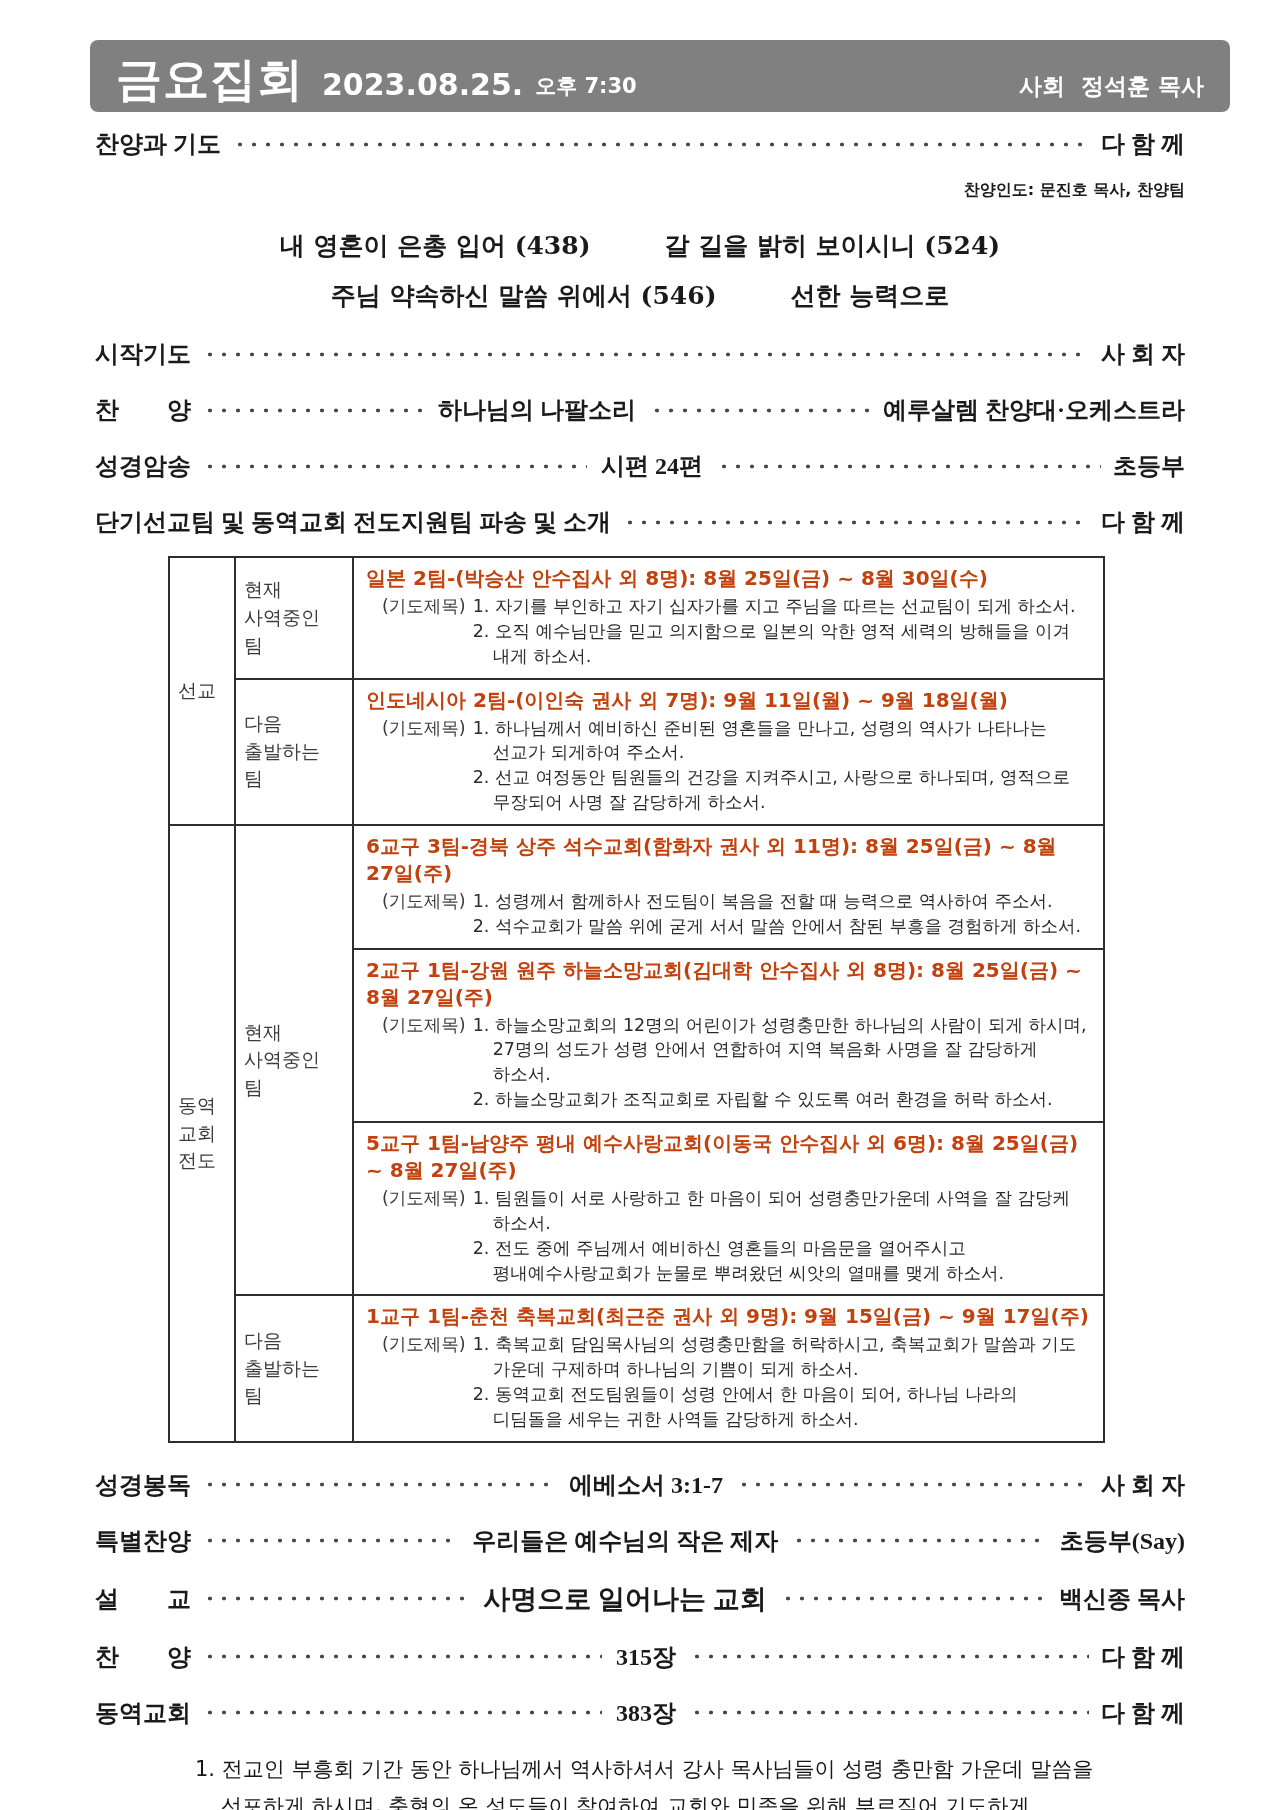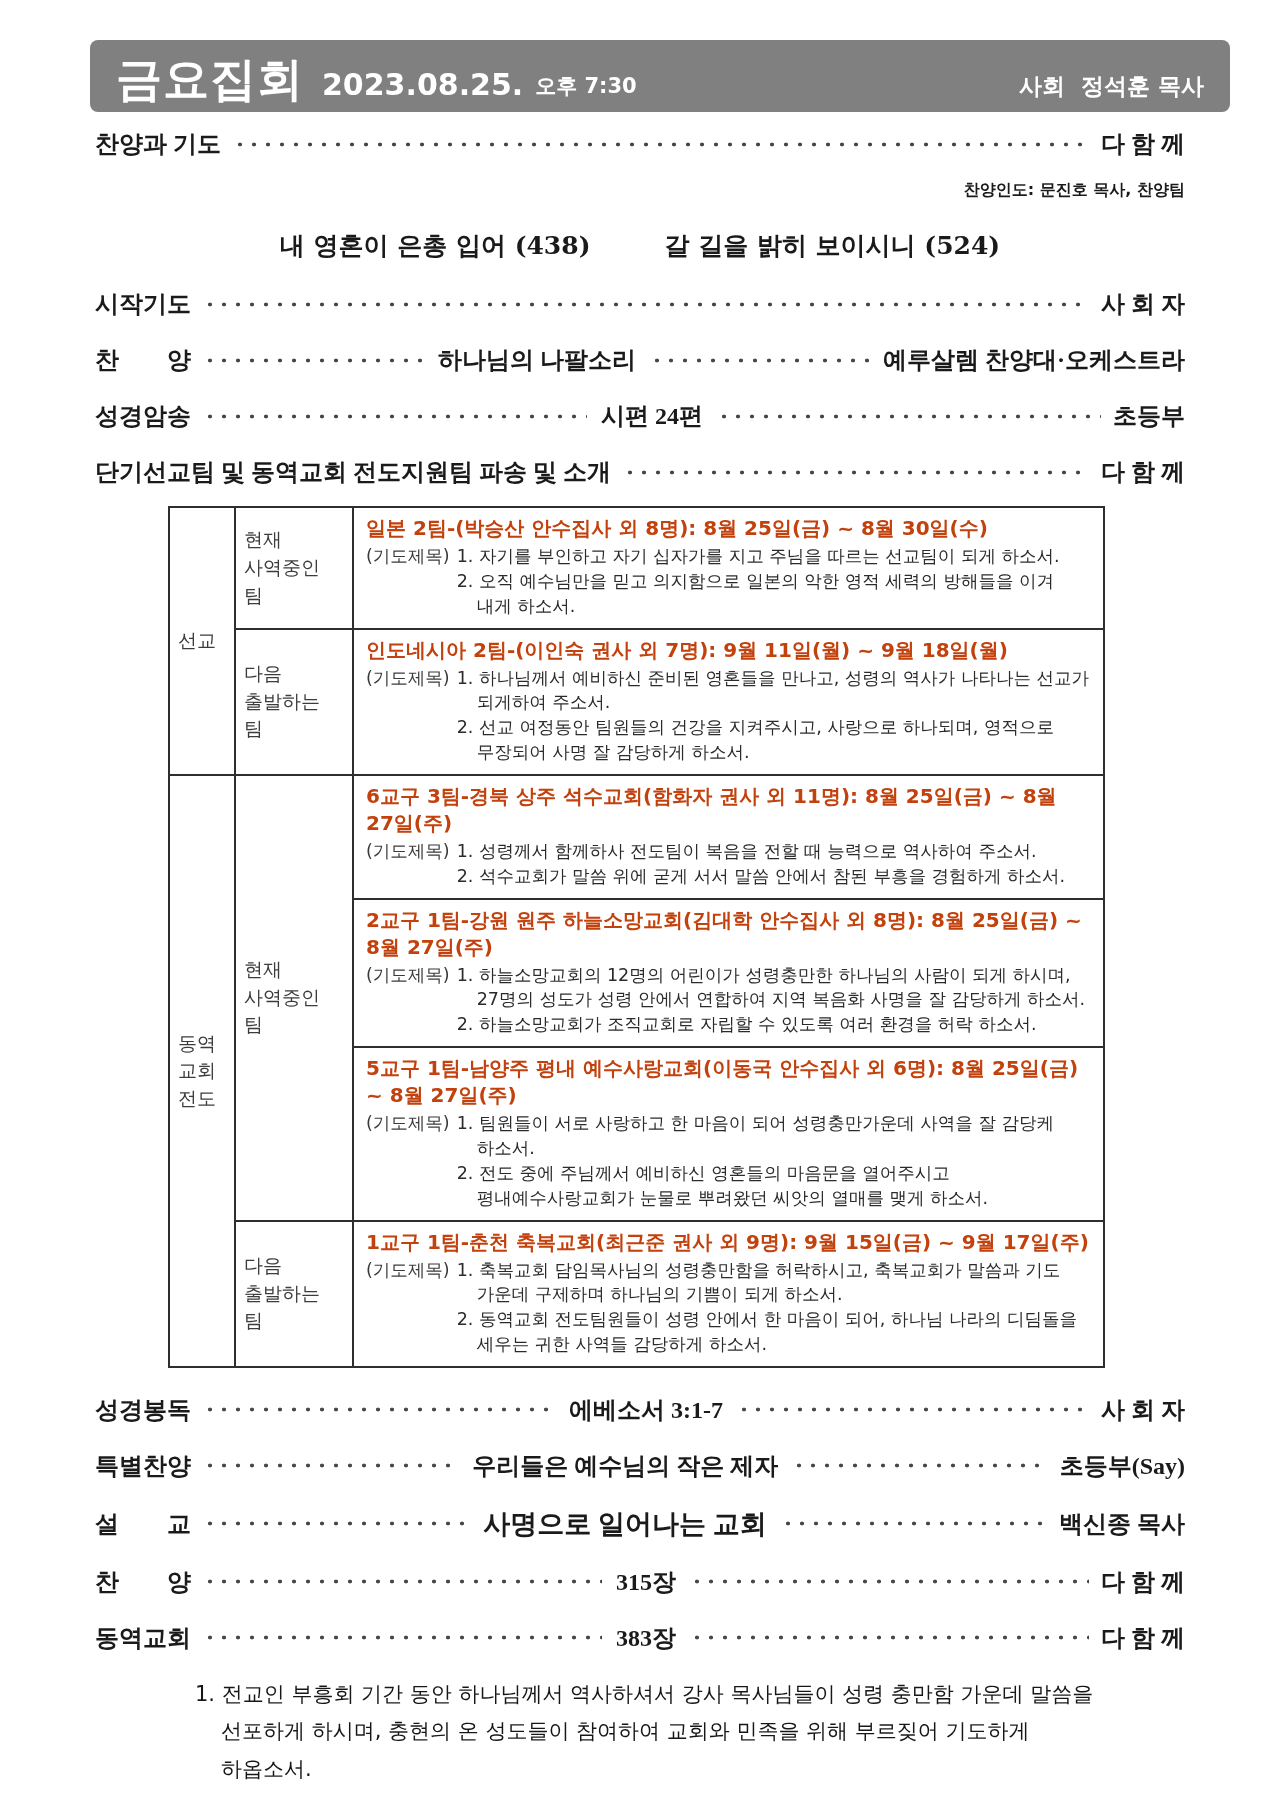--- a/index.html
+++ b/index.html
@@ -79,21 +79,21 @@
   .col-status{width:118px;}
   td.gcell,td.scell{
     text-align:left;
     font-size:19px;color:#3c3c3c;
     word-break:keep-all;
     padding:0 8px;
     line-height:1.45;
   }
   td.cell{padding:7px 12px 9px 12px;vertical-align:top;}
   .ctitle{font-size:20px;font-weight:700;color:#c2410c;line-height:1.35;word-break:keep-all;overflow-wrap:break-word;}
-  .prow{display:flex;margin-top:2px;font-size:17.5px;color:#2b2b2b;line-height:1.42;}
+  .prow{display:flex;margin-top:2px;font-size:17.5px;color:#2b2b2b;line-height:1.42;margin-left:16px;}
   .plabel{flex:none;margin-right:7px;color:#3a3a3a;}
   .plist{flex:1 1 auto;min-width:0;}
   .pitem{padding-left:20px;text-indent:-20px;word-break:keep-all;overflow-wrap:break-word;}
 
   
   .uprayers{
     margin:22px 0 0 100px;
     width:905px;
     font-size:21px;color:#161616;
     line-height:1.78;
@@ -118,20 +118,24 @@
     <span class="dots"></span>
     <span class="oright">다 함 께</span>
   </div>
 
   <div class="subright">찬양인도: 문진호 목사, 찬양팀</div>
 
   <div class="songs mt28">
     <div class="song-line">
       <span>내 영혼이 은총 입어 (438)</span>
       <span>갈 길을 밝히 보이시니 (524)</span>
+    </div>
+    <div class="song-line">
+      <span>주님 약속하신 말씀 위에서 (546)</span>
+      <span>선한 능력으로</span>
     </div>
   </div>
 
   <div class="orow mt26">
     <span class="olabel">시작기도</span>
     <span class="dots"></span>
     <span class="oright">사 회 자</span>
   </div>
 
   <div class="orow mt24">

